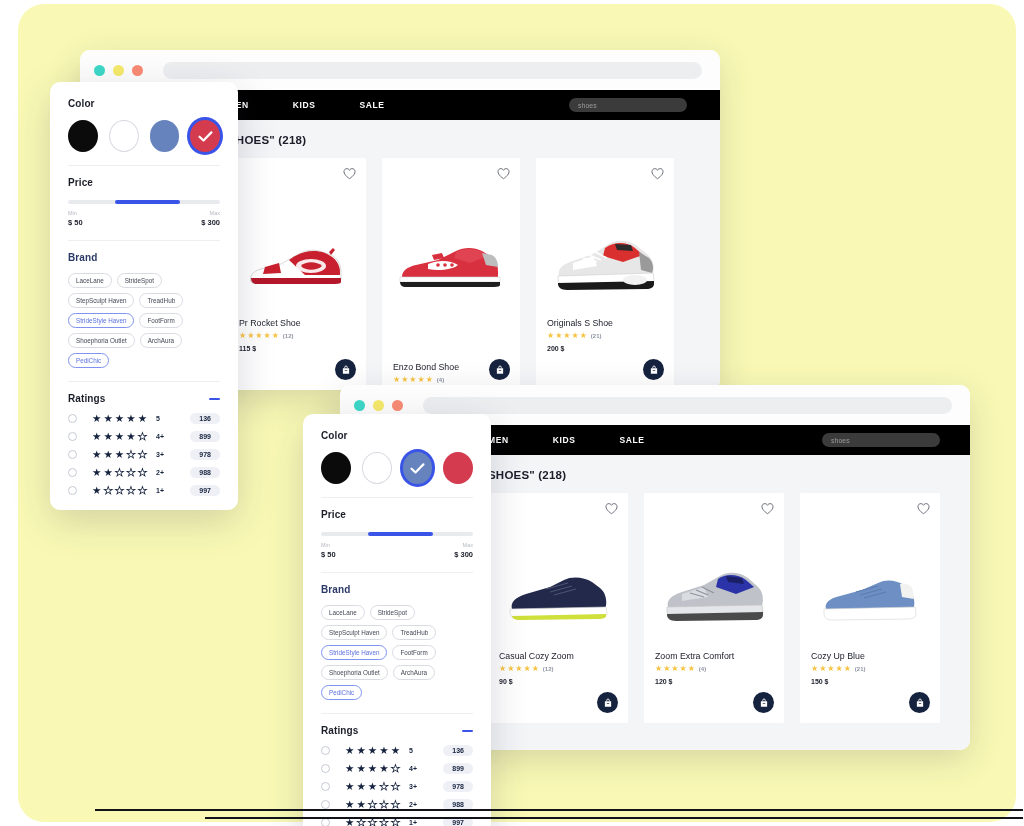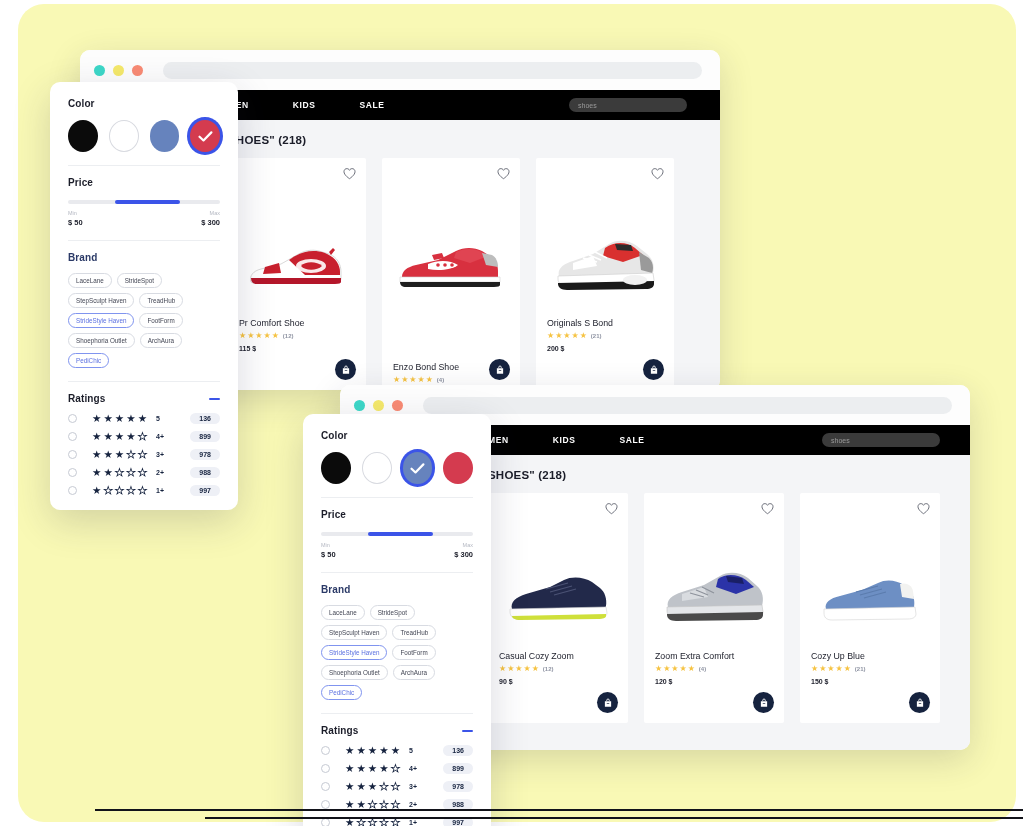--- a/index.html
+++ b/index.html
@@ -231,21 +231,21 @@
             <path d="M6 42 C4 36 8 31 16 29 L36 24 L52 15 C58 11 66 9 74 11 L84 14 C92 17 96 24 96 32 L96 38 C96 41 94 43 90 43 L12 43 C9 43 7 43 6 42Z" fill="#ffffff" stroke="#cfcfcf" stroke-width="0.8"></path>
             <path d="M44 20 C56 11 68 9 80 13 C90 17 95 24 95 32 L95 35 L60 35 Z" fill="#c8202e"></path>
             <path d="M6 38 L96 38 L96 42 C96 43 94 44 90 44 L12 44 C8 44 6 42 6 38Z" fill="#b4162a"></path>
             <path d="M20 27 L34 23 L36 33 L18 34 Z" fill="#c8202e"></path>
             <ellipse cx="66" cy="26" rx="15" ry="7" fill="#ffffff" opacity="0.9"></ellipse>
             <path d="M56 26 C60 21 72 21 77 26 C72 31 60 31 56 26Z" fill="#c8202e"></path>
             <path d="M84 12 L88 8 L90 10 L86 15 Z" fill="#c8202e"></path>
           </svg>
         </div>
         <div class="card-info" style="top:160px;">
-          <div class="card-title">Pr Comfort Shoe</div>
+          <div class="card-title">Pr Rocket Shoe</div>
           <div class="card-stars">
             <span>★</span>
               <span>★</span>
               <span>★</span>
               <span>★</span>
               <span>★</span>
             <span class="card-count">(12)</span>
           </div>
           <div class="card-price">115 $</div>
         </div>
@@ -308,21 +308,21 @@
             <path d="M62 8 L78 9 L80 15 L64 14 Z" fill="#2b2b2b"></path>
             <path d="M20 27 L40 20 L44 30 L20 34 Z" fill="#ffffff"></path>
             <path d="M86 16 L96 22 C100 26 101 32 99 37 L88 34 Z" fill="#9a9a9a"></path>
             <path d="M30 22 L44 26 M36 19 L48 24 M42 16 L54 22" stroke="#ffffff" stroke-width="1.5" fill="none"></path>
             <path d="M5 40 L100 37 L101 44 C101 47 98 49 93 49 L14 50 C8 50 5 47 5 43Z" fill="#ffffff" stroke="#ccc" stroke-width="0.6"></path>
             <path d="M5 47 L101 45 L101 48 C101 51 98 53 93 53 L14 54 C8 54 5 51 5 48Z" fill="#1a1a1a"></path>
             <ellipse cx="82" cy="44" rx="12" ry="5" fill="#f2f2f2"></ellipse>
           </svg>
         </div>
         <div class="card-info" style="top:160px;">
-          <div class="card-title">Originals S Bond</div>
+          <div class="card-title">Originals S Shoe</div>
           <div class="card-stars">
             <span>★</span>
               <span>★</span>
               <span>★</span>
               <span>★</span>
               <span>★</span>
             <span class="card-count">(21)</span>
           </div>
           <div class="card-price">200 $</div>
         </div>

